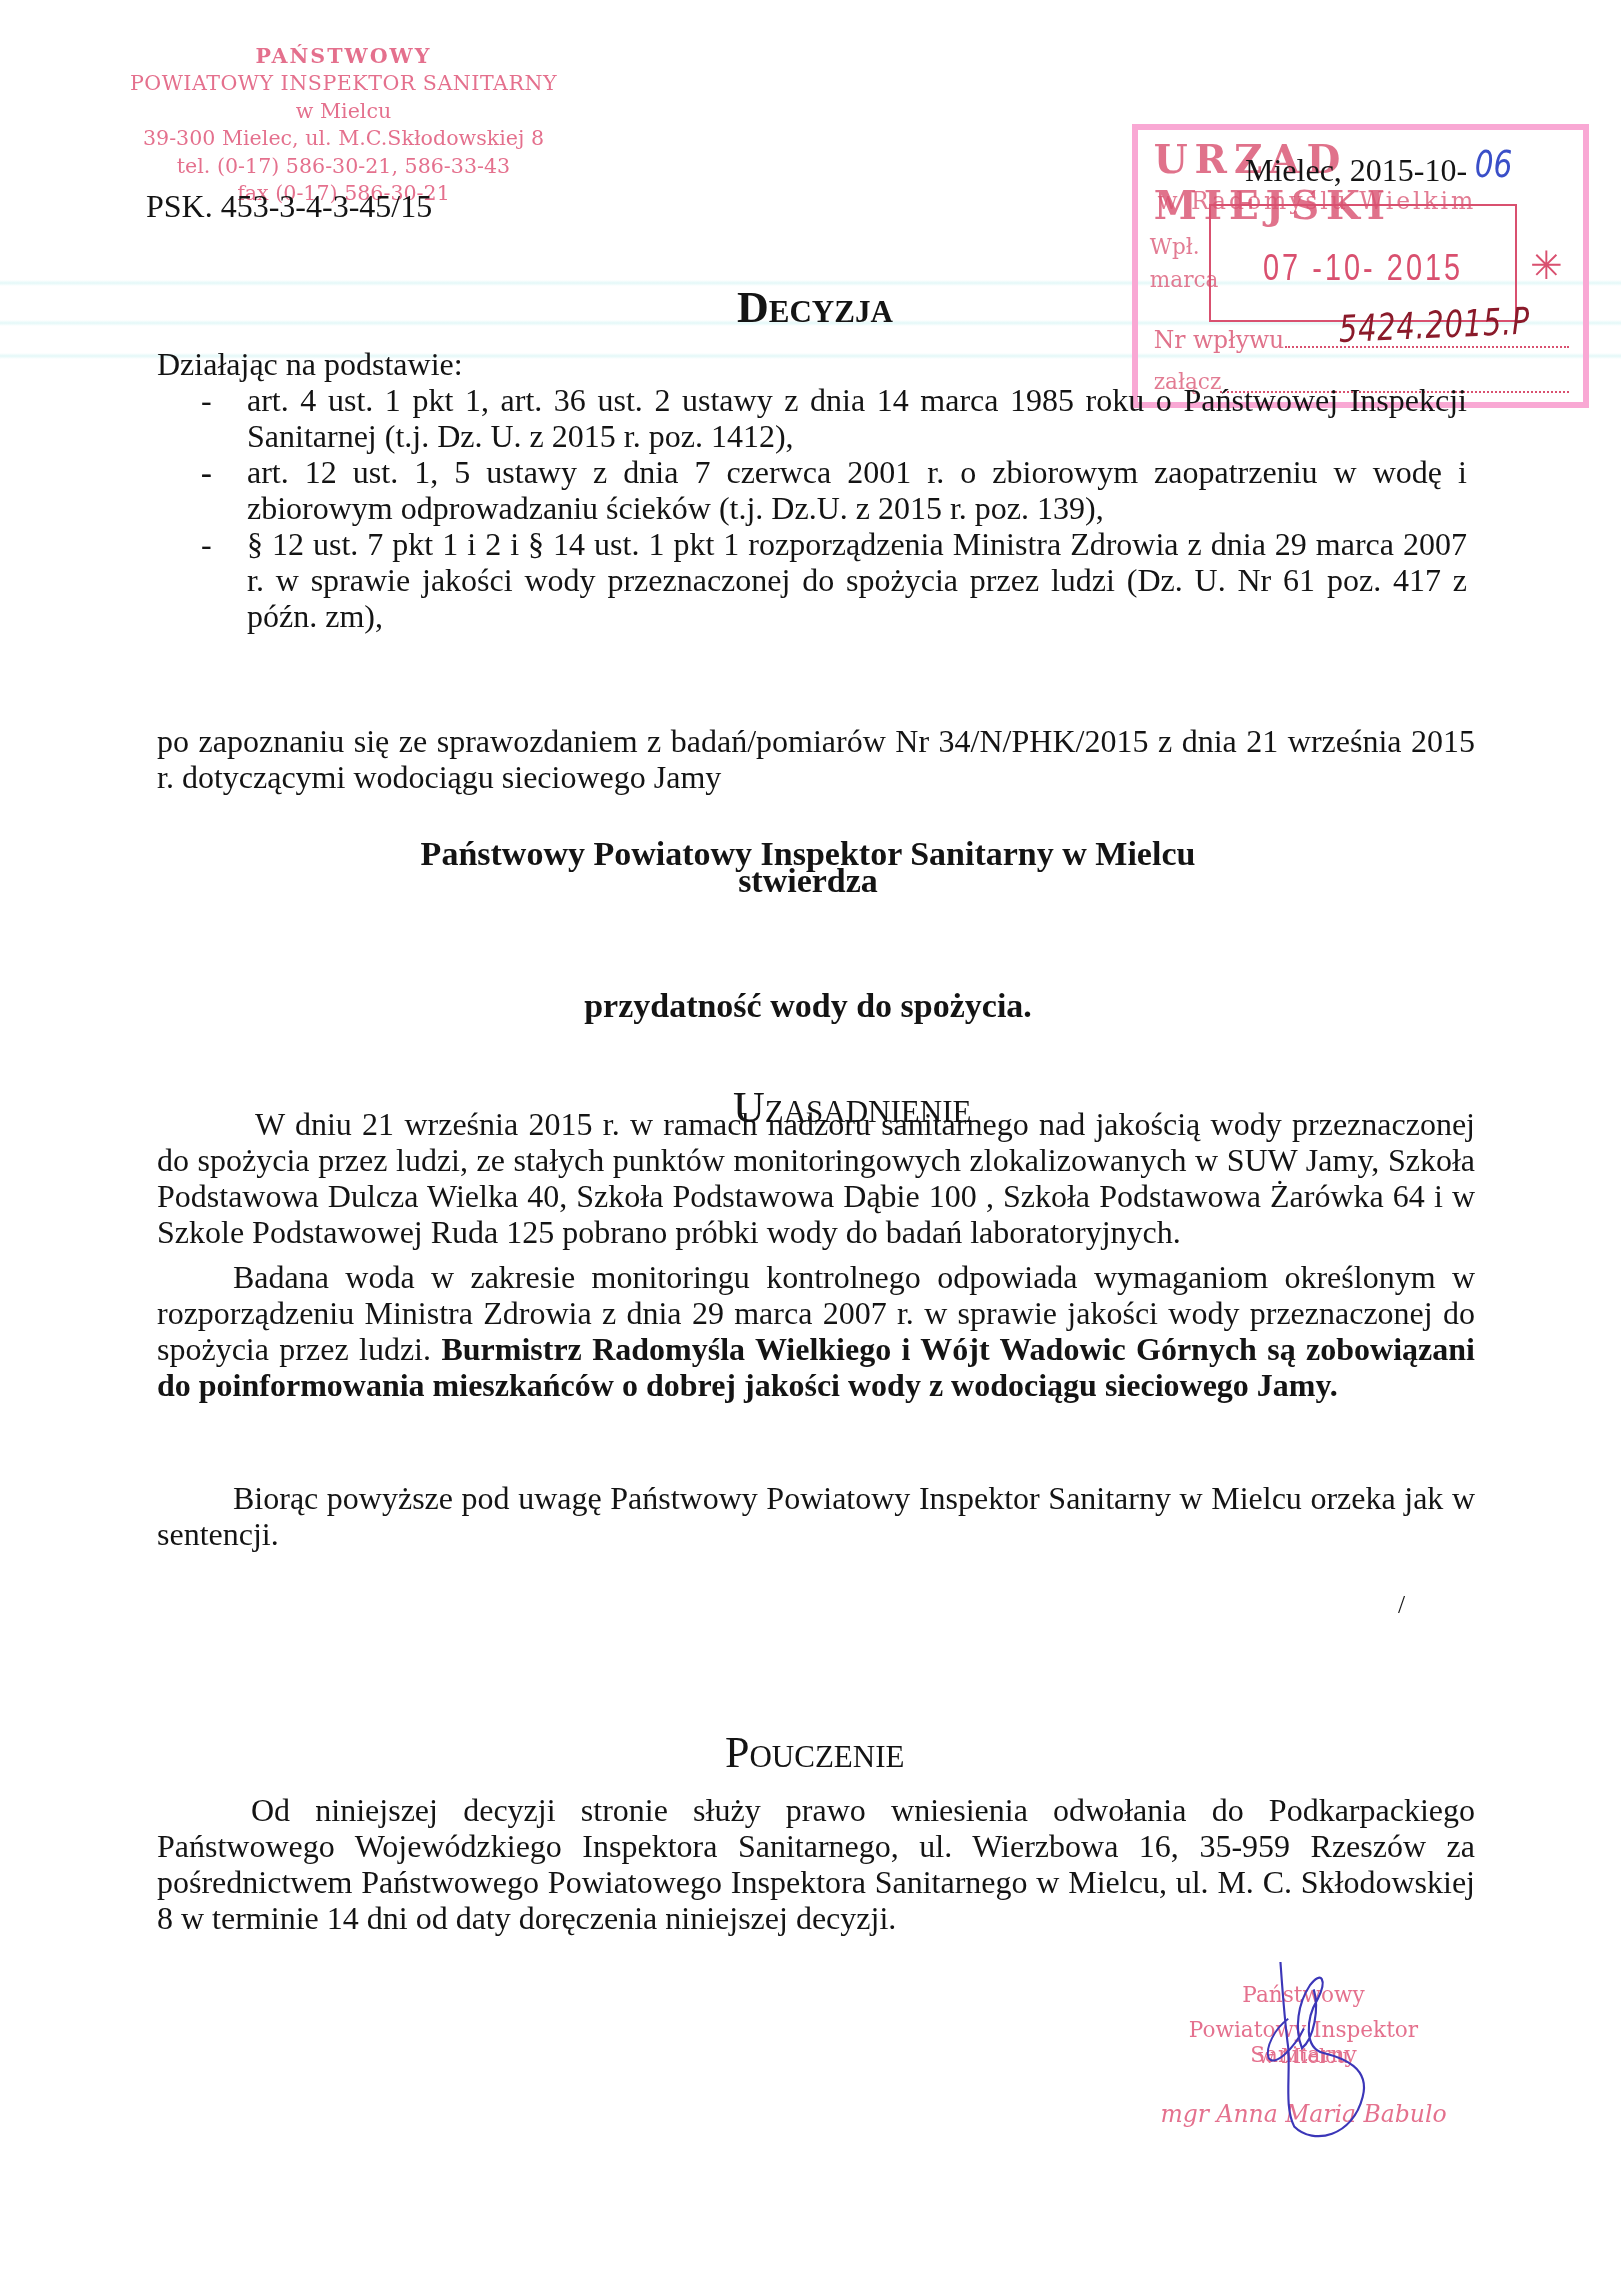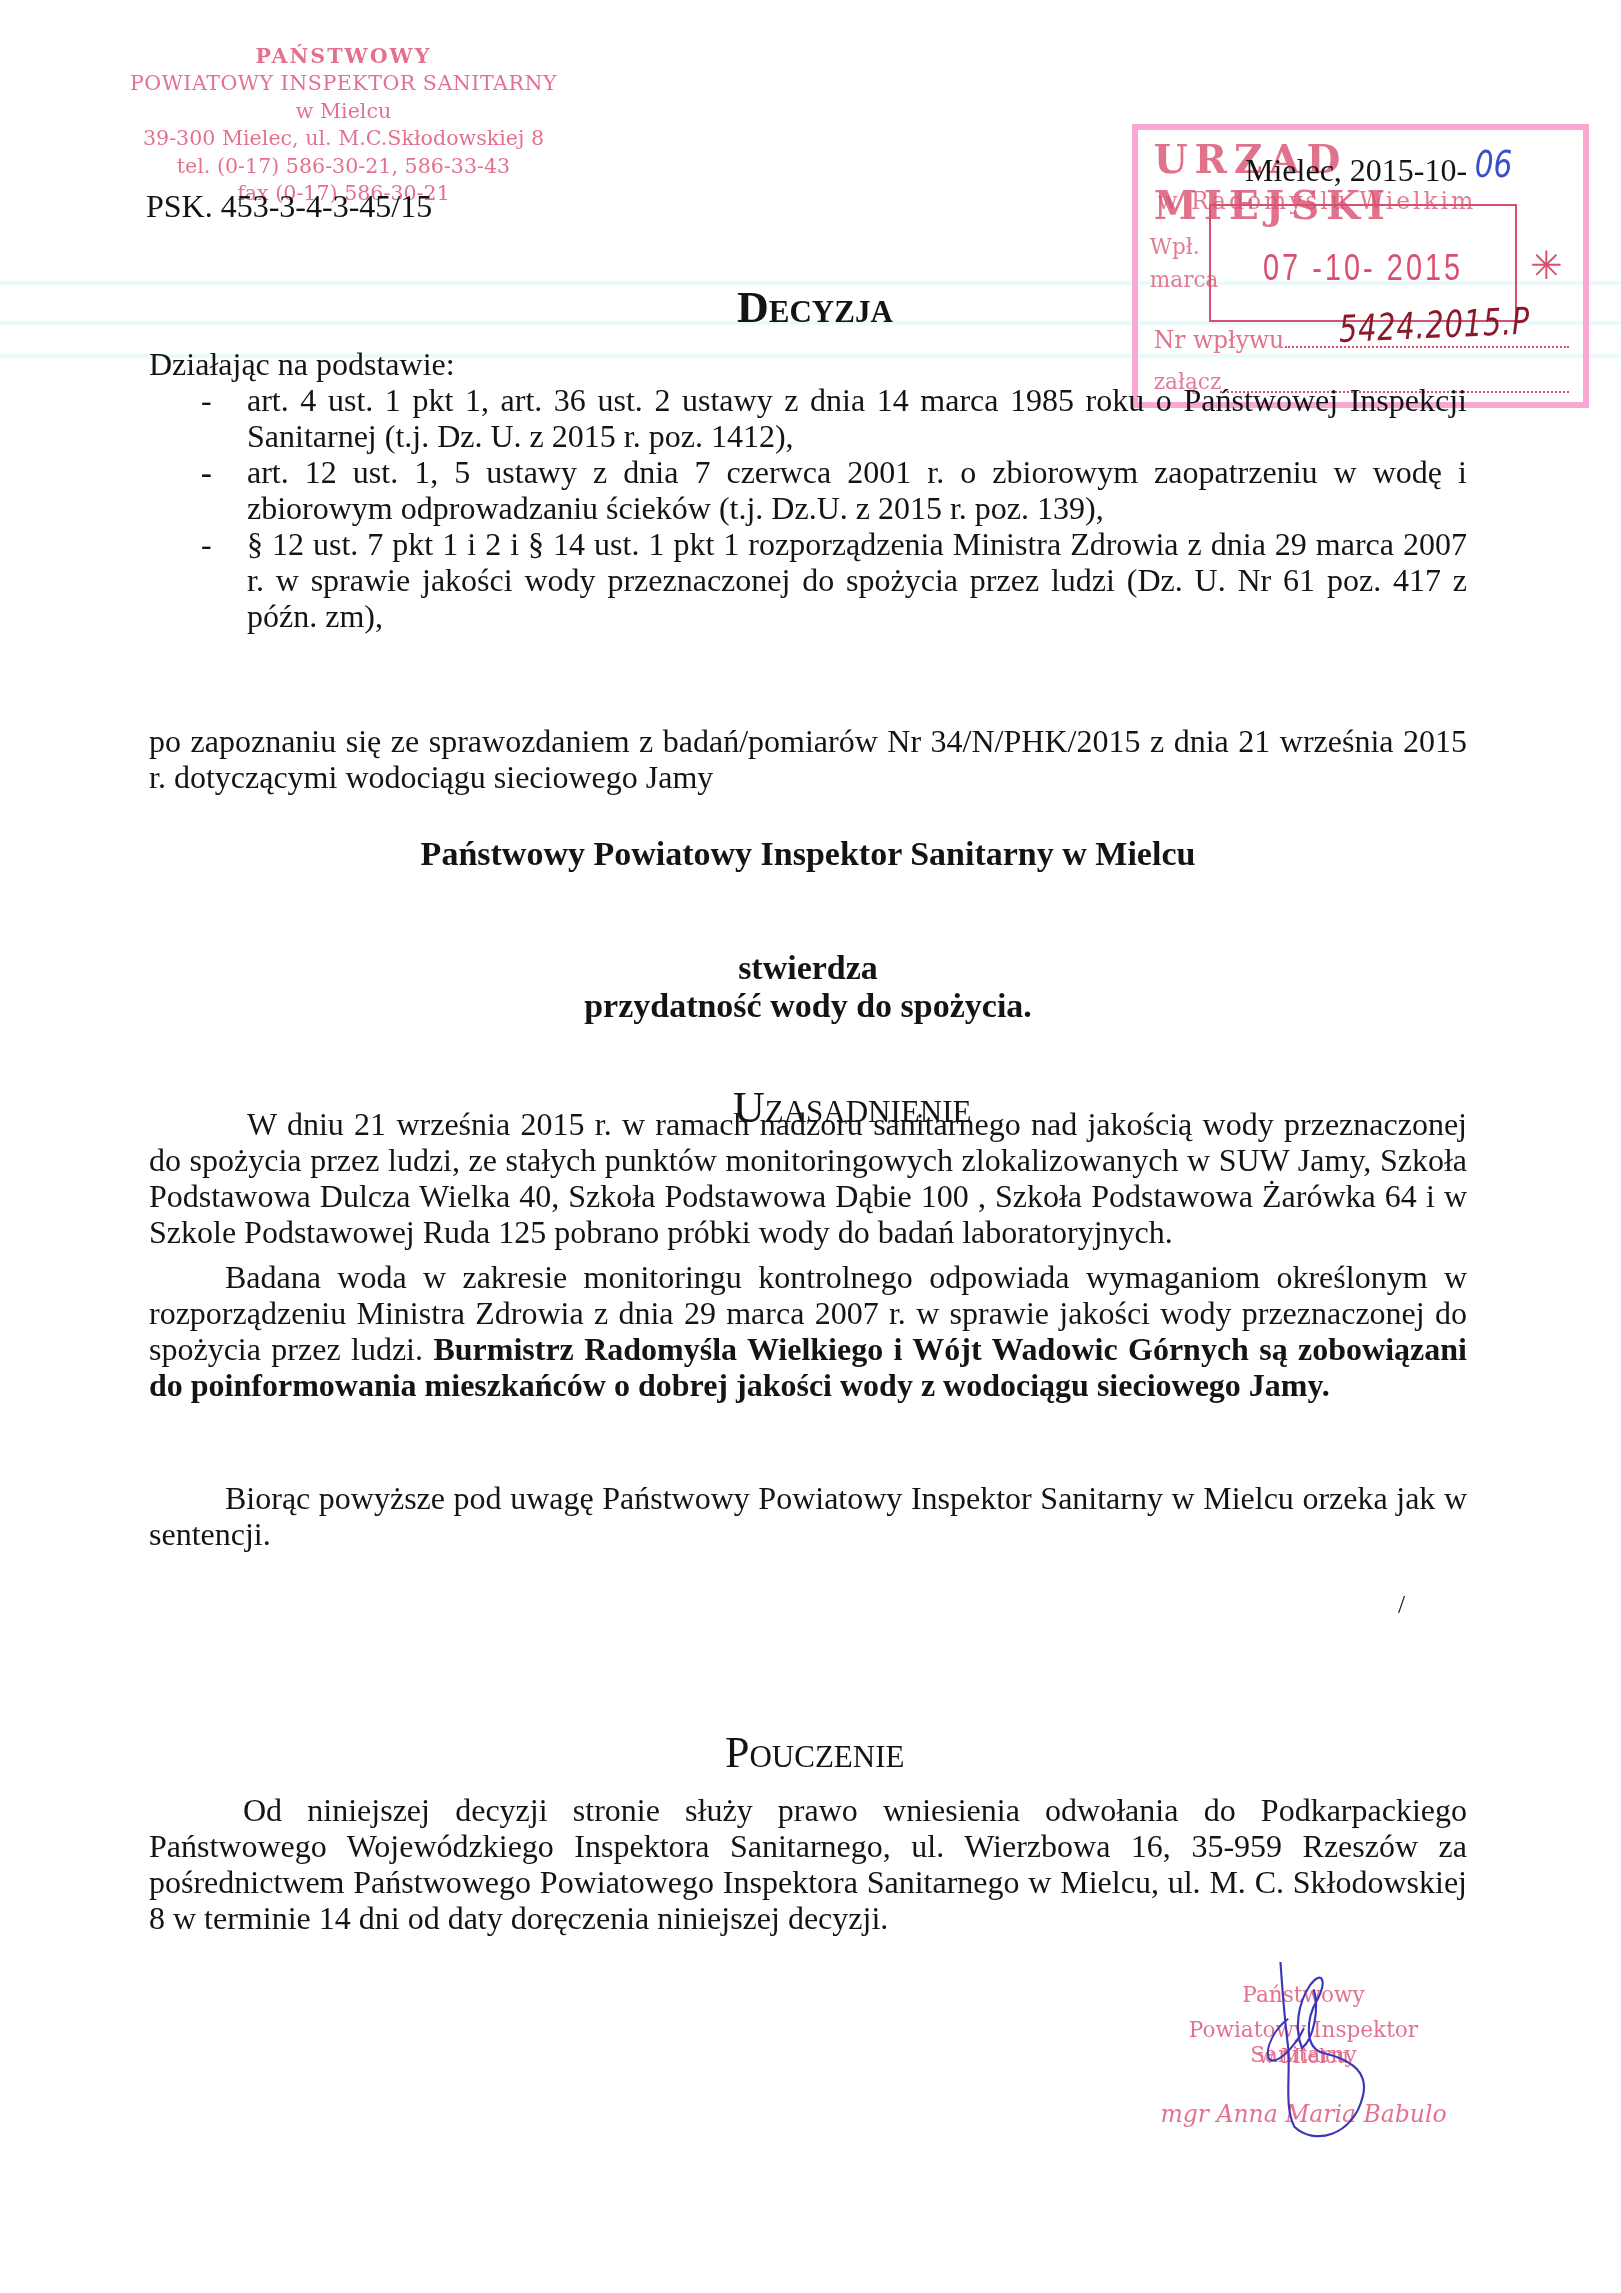--- a/index.html
+++ b/index.html
@@ -39,30 +39,30 @@
                     font-style: italic; letter-spacing: 1px; }
   .mielec-date { left: 1245px; top: 152px; font-size: 32px; }
   .hand-day { left: 1470px; top: 143px; font-size: 37px; color: #3a4fc8; font-style: italic;
               font-family: "DejaVu Sans", sans-serif; font-weight: 200; transform: scaleX(0.8); }
 
   .heading-sc { font-variant: small-caps; font-size: 44px; margin-top: 12px; }
   .decyzja { left: 737px; top: 270px; font-weight: bold; }
   .uzasadnienie { left: 733px; top: 1070px; }
   .pouczenie { left: 725px; top: 1715px; }
 
-  .text-block { position: absolute; left: 149px; width: 1318px; font-size: 32px; line-height: 36px; text-align: justify; }
+  .text-block { position: absolute; left: 157px; width: 1318px; font-size: 32px; line-height: 36px; text-align: justify; }
   .intro { top: 346px; }
   .basis-list { position: absolute; left: 201px; top: 382px; width: 1266px; margin: 0; padding: 0; list-style: none;
                 font-size: 32px; line-height: 36px; }
   .basis-list li { position: relative; padding-left: 46px; text-align: justify; }
   .basis-list li .dash { position: absolute; left: 0; top: 0; }
   .para-zapoznanie { top: 723px; }
   .center-bold { position: absolute; left: 149px; width: 1318px; text-align: center; font-weight: bold; font-size: 34px; line-height: 36px; }
   .organ { top: 836px; }
-  .stwierdza { top: 950px; }
+  .stwierdza { top: 863px; }
   .przydatnosc { top: 988px; }
   .para-uzas1 { top: 1106px; text-indent: 98px; }
   .para-uzas2 { top: 1259px; text-indent: 76px; }
   .para-biorac { top: 1480px; text-indent: 76px; }
   .para-pouczenie { top: 1792px; text-indent: 94px; }
   .bold { font-weight: bold; }
   .slash { left: 1398px; top: 1590px; font-size: 25.5px; }
 
   
   .sig-stamp { position: absolute; left: 1137px; top: 1980px; width: 333px; text-align: center;

